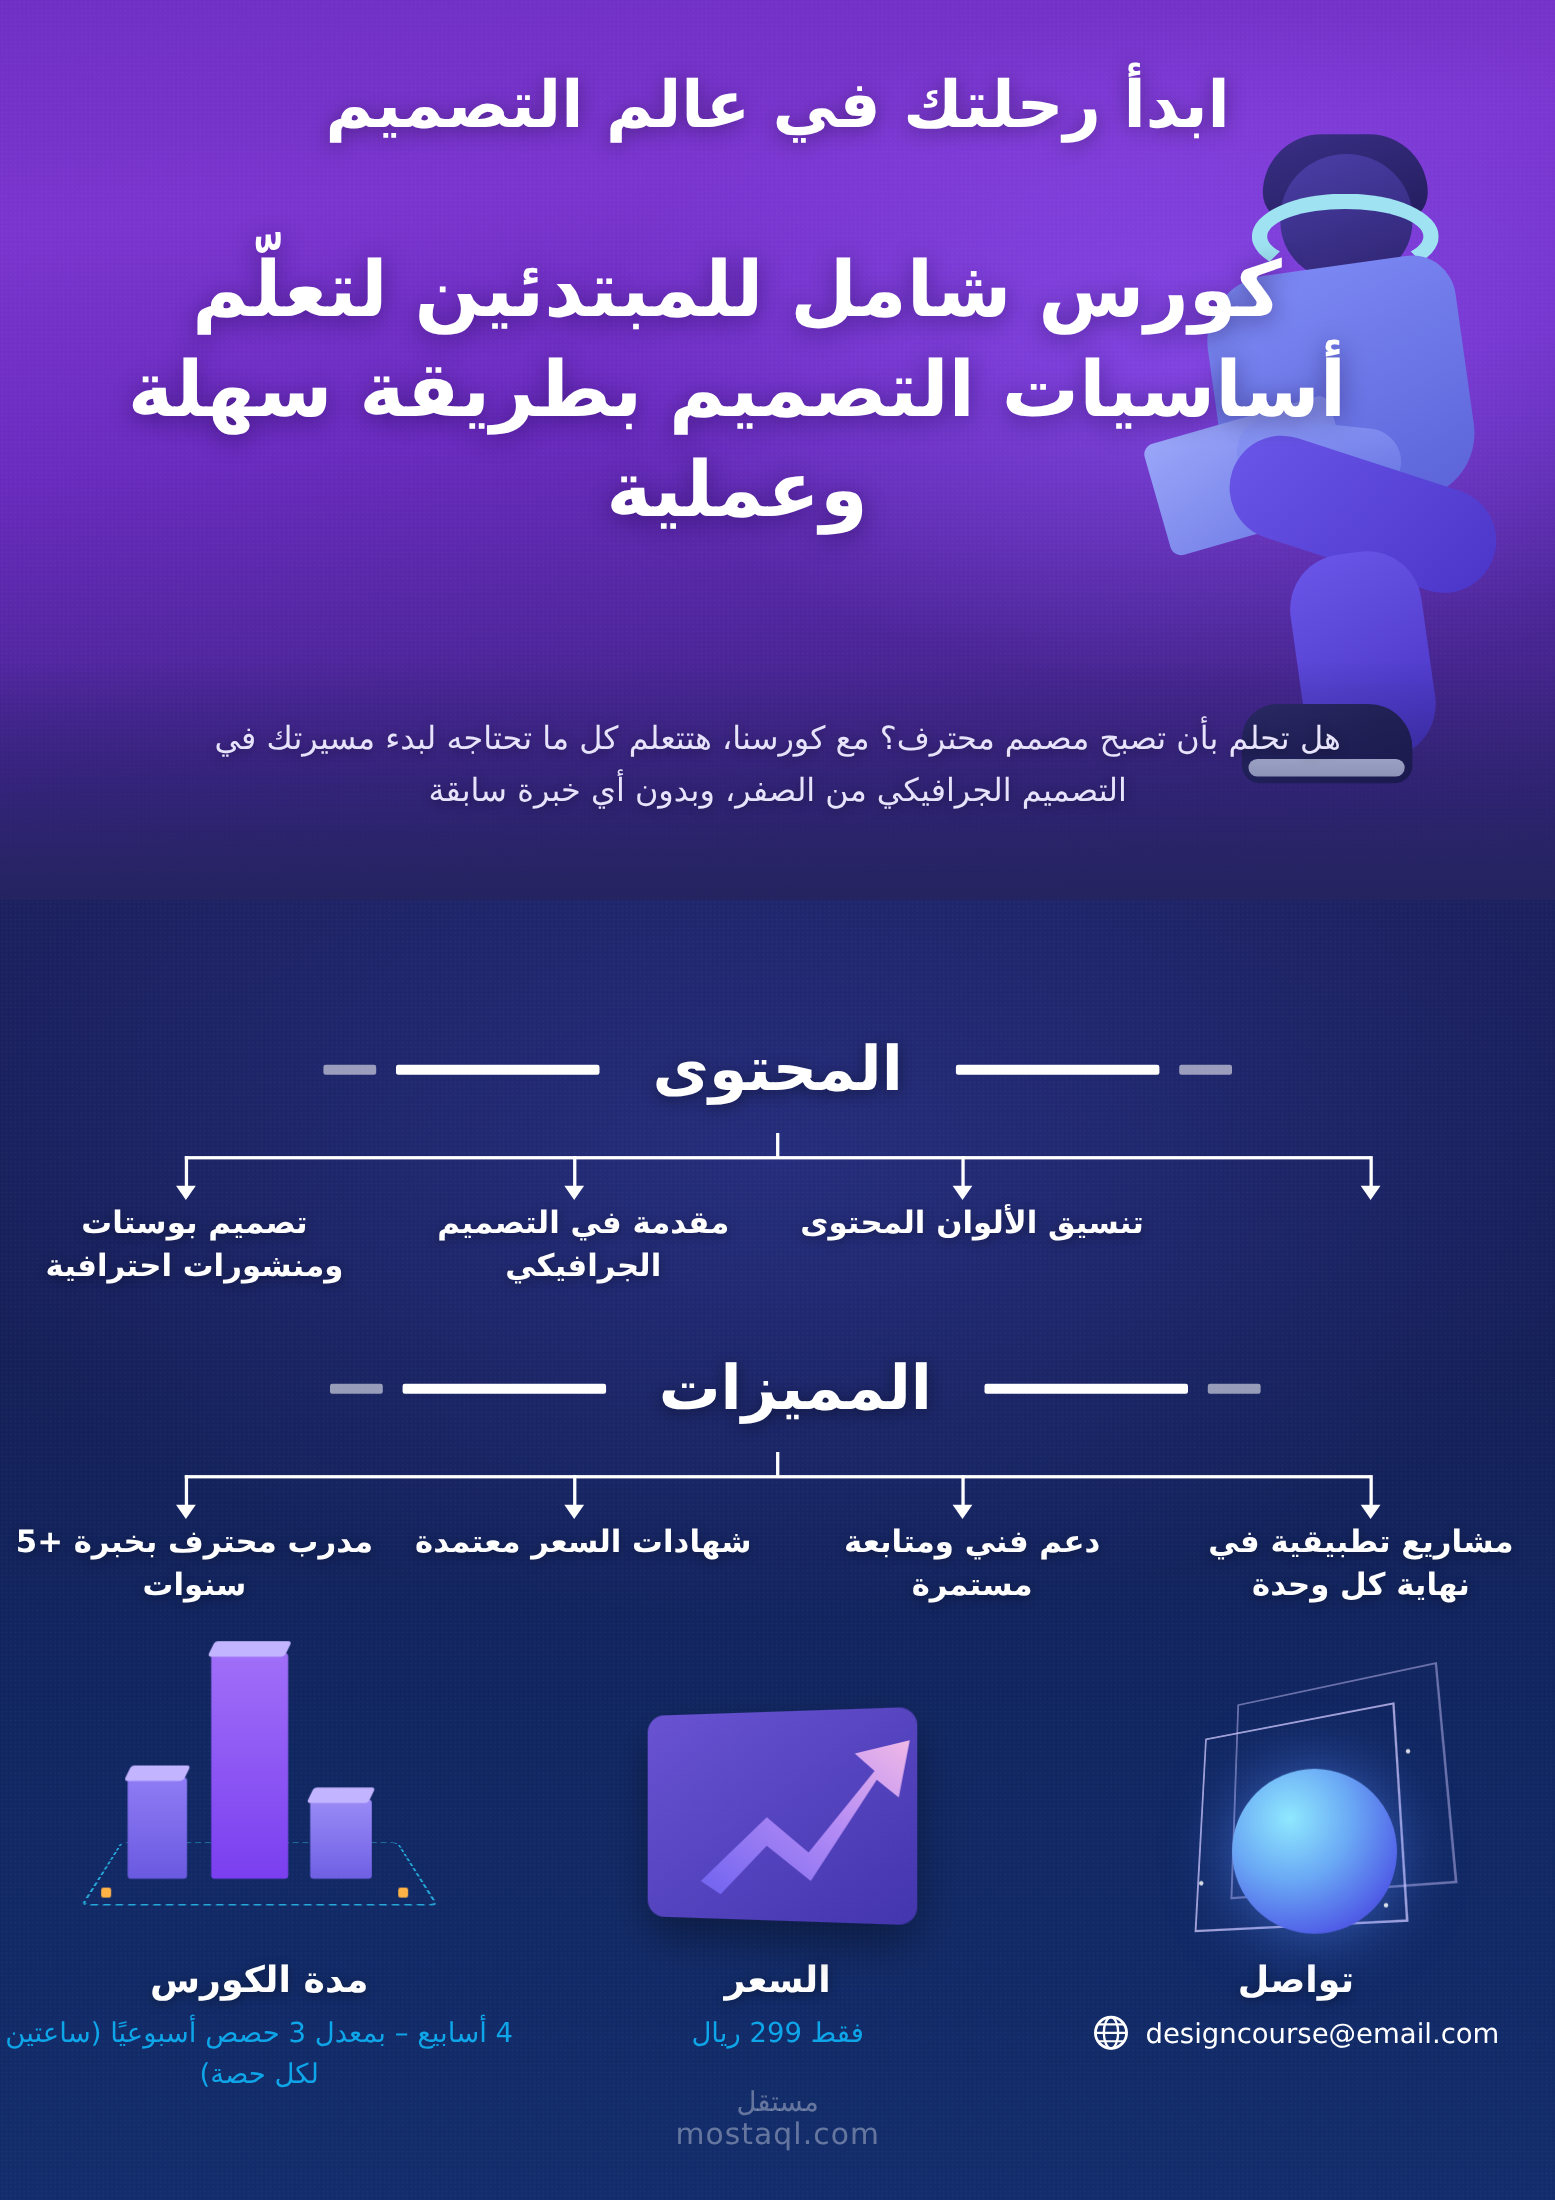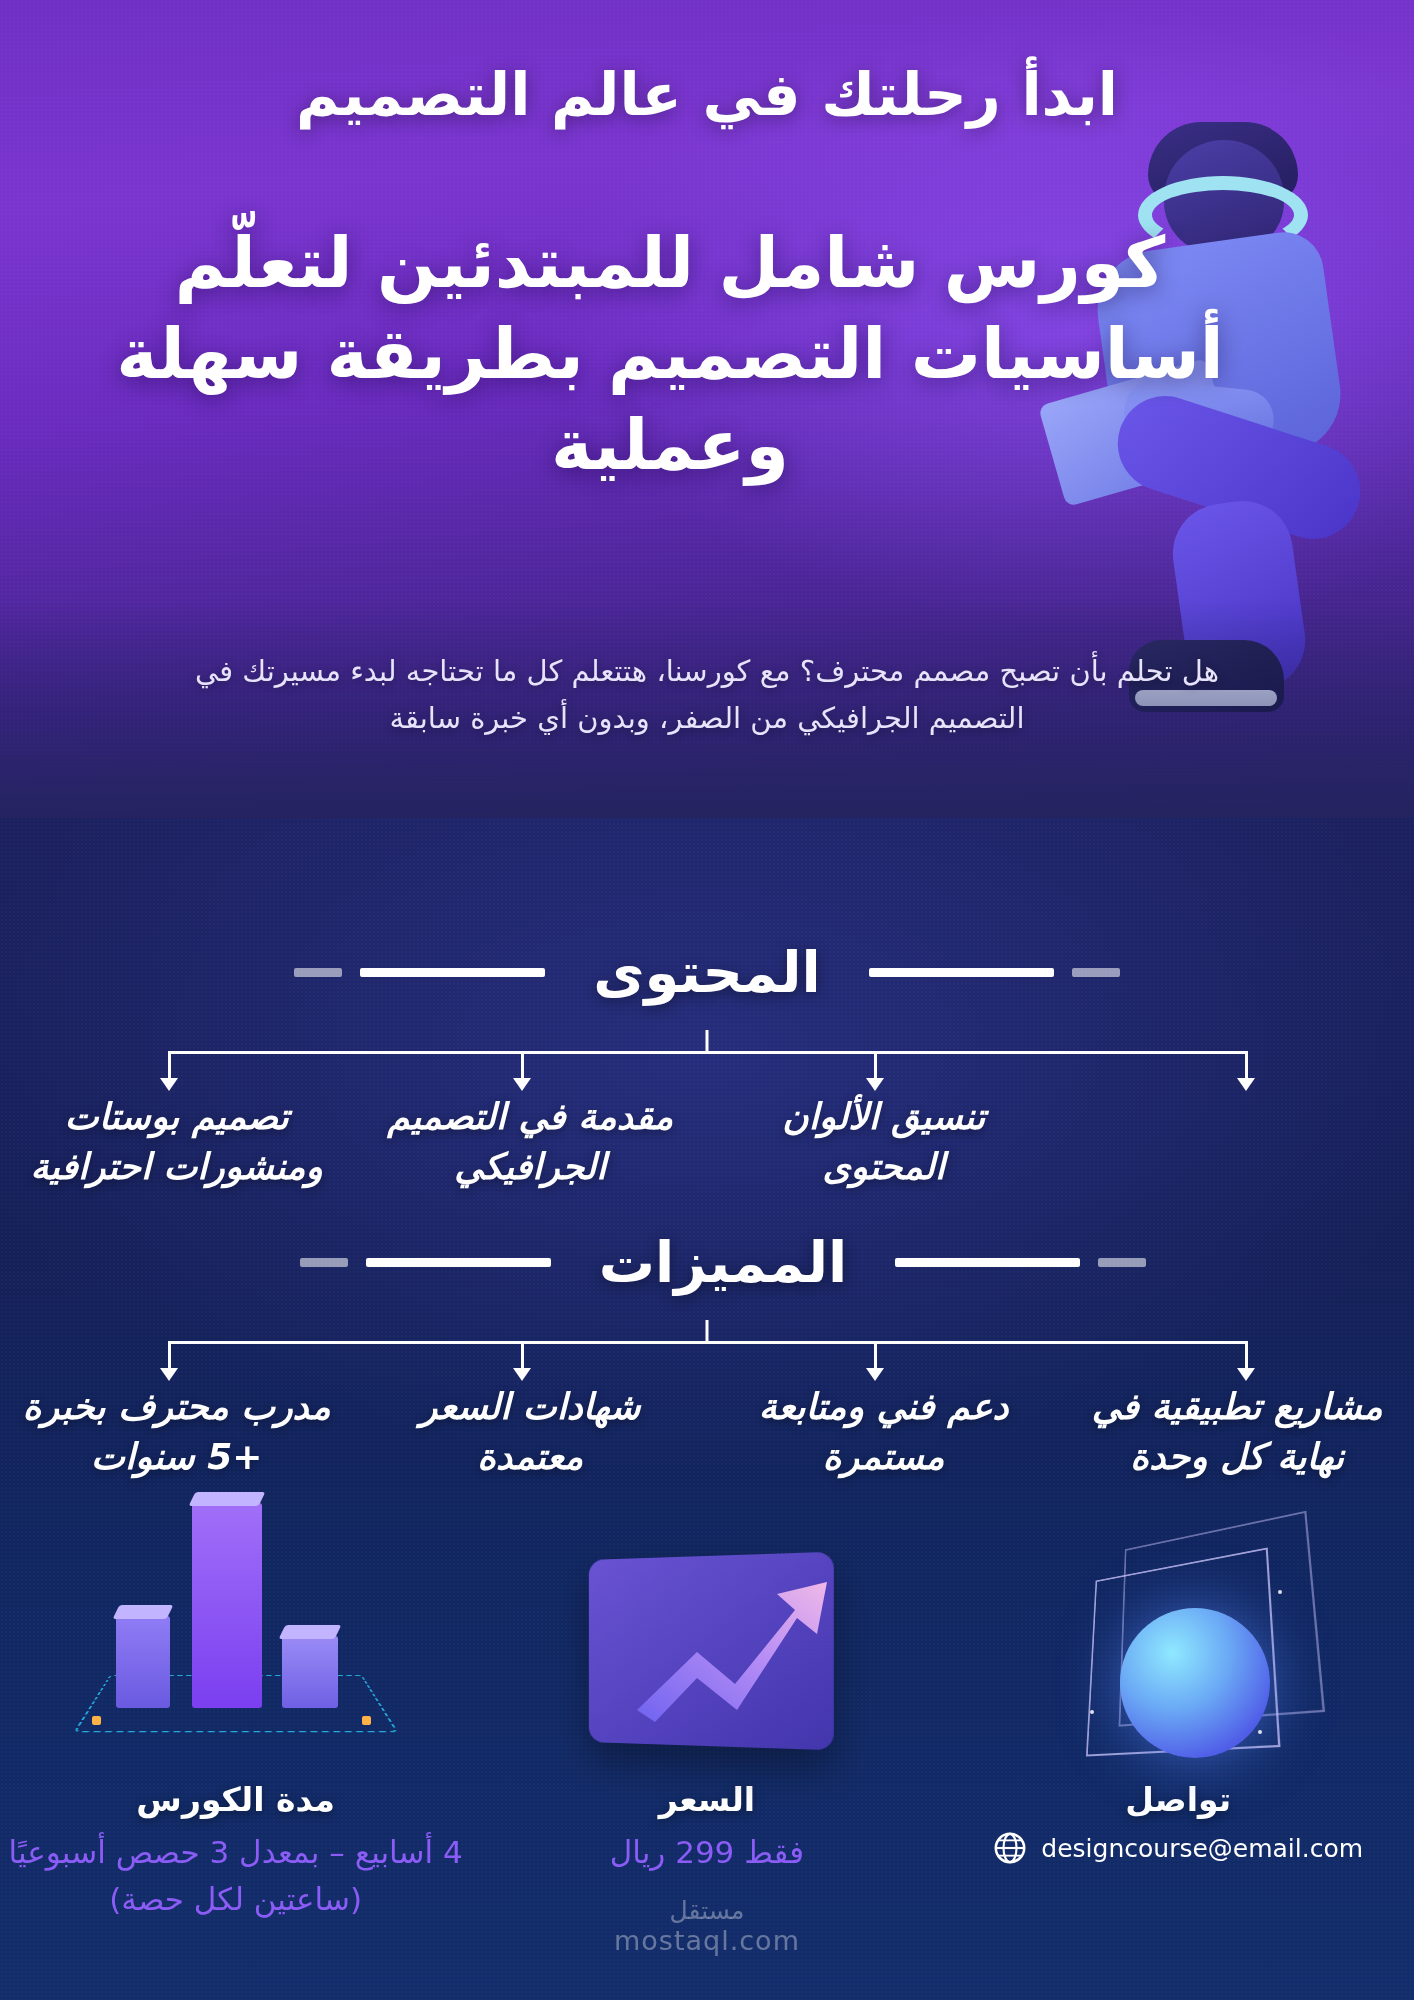--- a/index.html
+++ b/index.html
@@ -107,38 +107,37 @@
   .branch .arrow{
     position:absolute; top:48px; width:0; height:0;
     border-left:9px solid transparent; border-right:9px solid transparent;
     border-top:13px solid #ffffff; transform:translateX(-50%);
   }
 
   
   .items{ position:absolute; left:0; width:1414px; display:flex; flex-direction:row-reverse; }
   .items .item{
     width:25%; text-align:center; color:#ffffff;
-    font-size:36px; font-weight:700; line-height:1.4; padding:0 14px;
+    font-size:28px; font-weight:700; line-height:1.4; padding:0 14px;
     text-shadow:0 2px 10px rgba(0,0,0,.35);
-    font-style:italic;
   }
 
   
   .cards{
     position:absolute; top:1520px; left:0; width:1414px;
     display:flex; flex-direction:row-reverse; align-items:flex-start;
   }
   .card{ width:33.33%; text-align:center; color:#fff; }
   .card .art{ height:250px; position:relative; margin:0 auto; width:300px; }
   .card .ctitle{
     font-size:33px; font-weight:800; margin-top:10px;
     text-shadow:0 2px 10px rgba(0,0,0,.4);
   }
   .card .cdesc{
-    font-size:31px; font-weight:500; line-height:1.5; margin-top:10px; color:#8b5cf6;
+    font-size:25px; font-weight:500; line-height:1.5; margin-top:10px; color:#0ea5e9;
   }
   .contact-row{
     display:flex; flex-direction:row-reverse; align-items:center; justify-content:center;
     gap:14px; margin-top:12px;
   }
   .contact-row .mail{ font-size:25px; color:#fff; }
 
   
   .globe{ width:34px; height:34px; }
 

